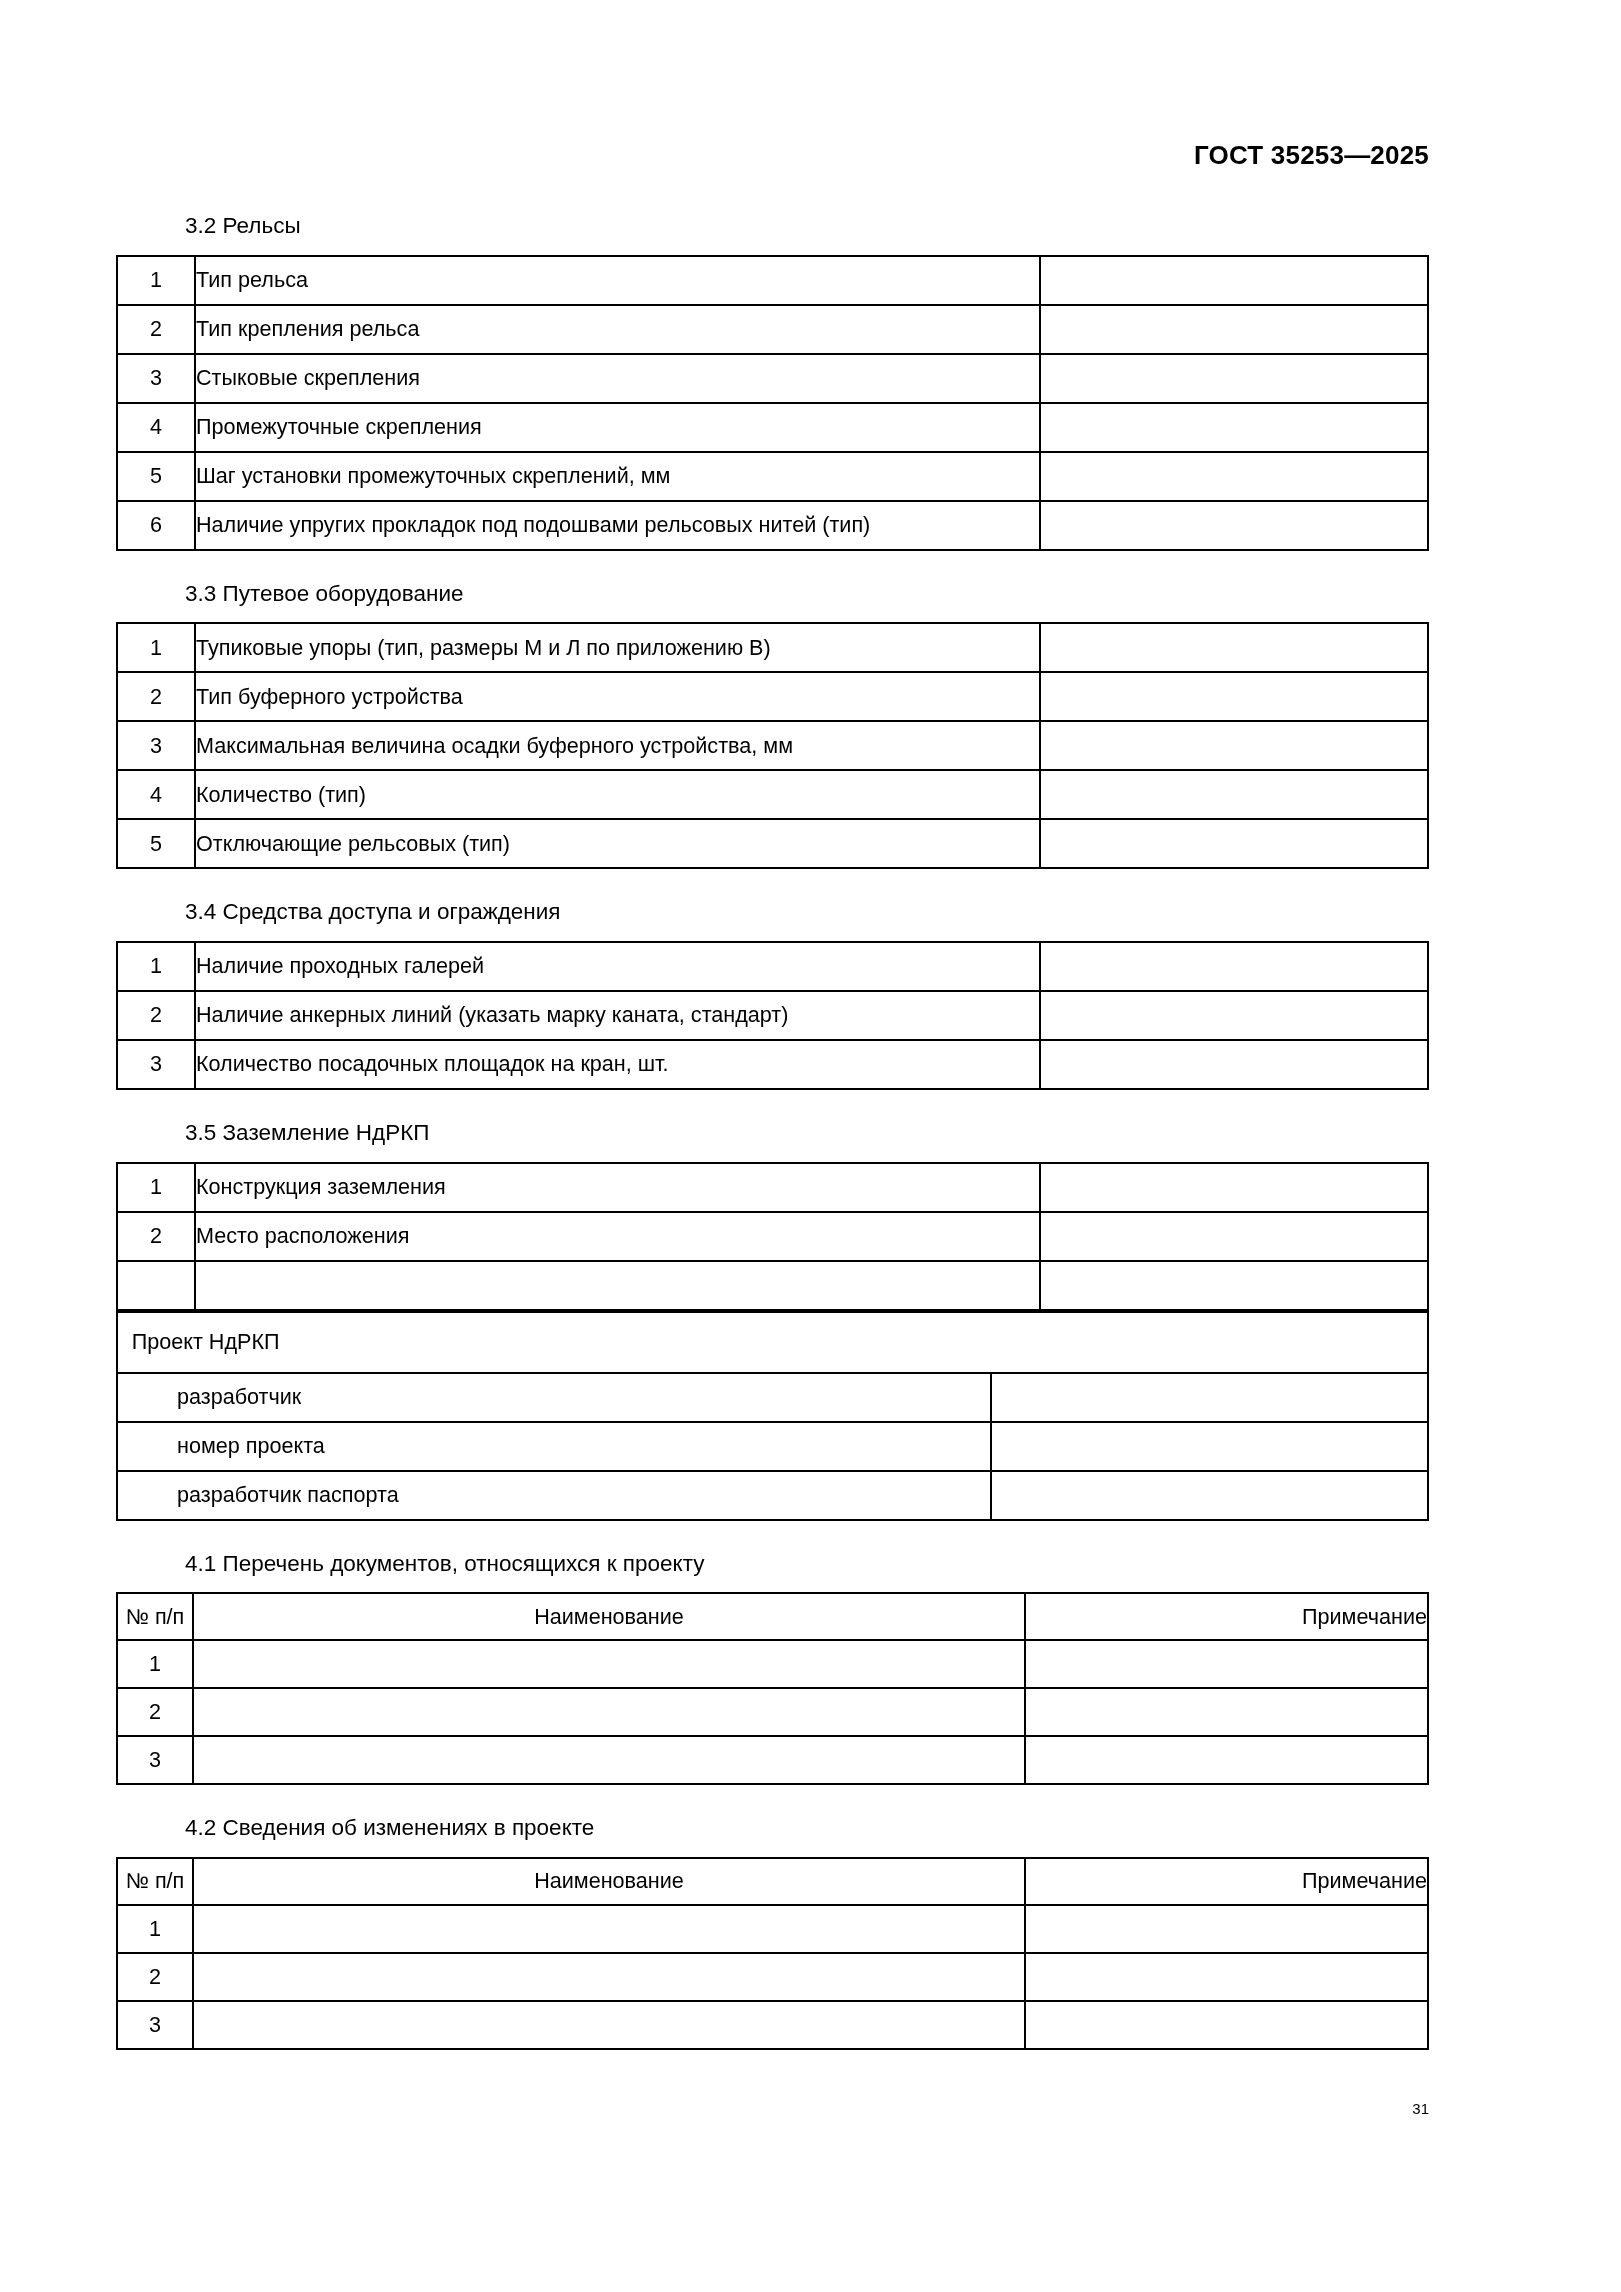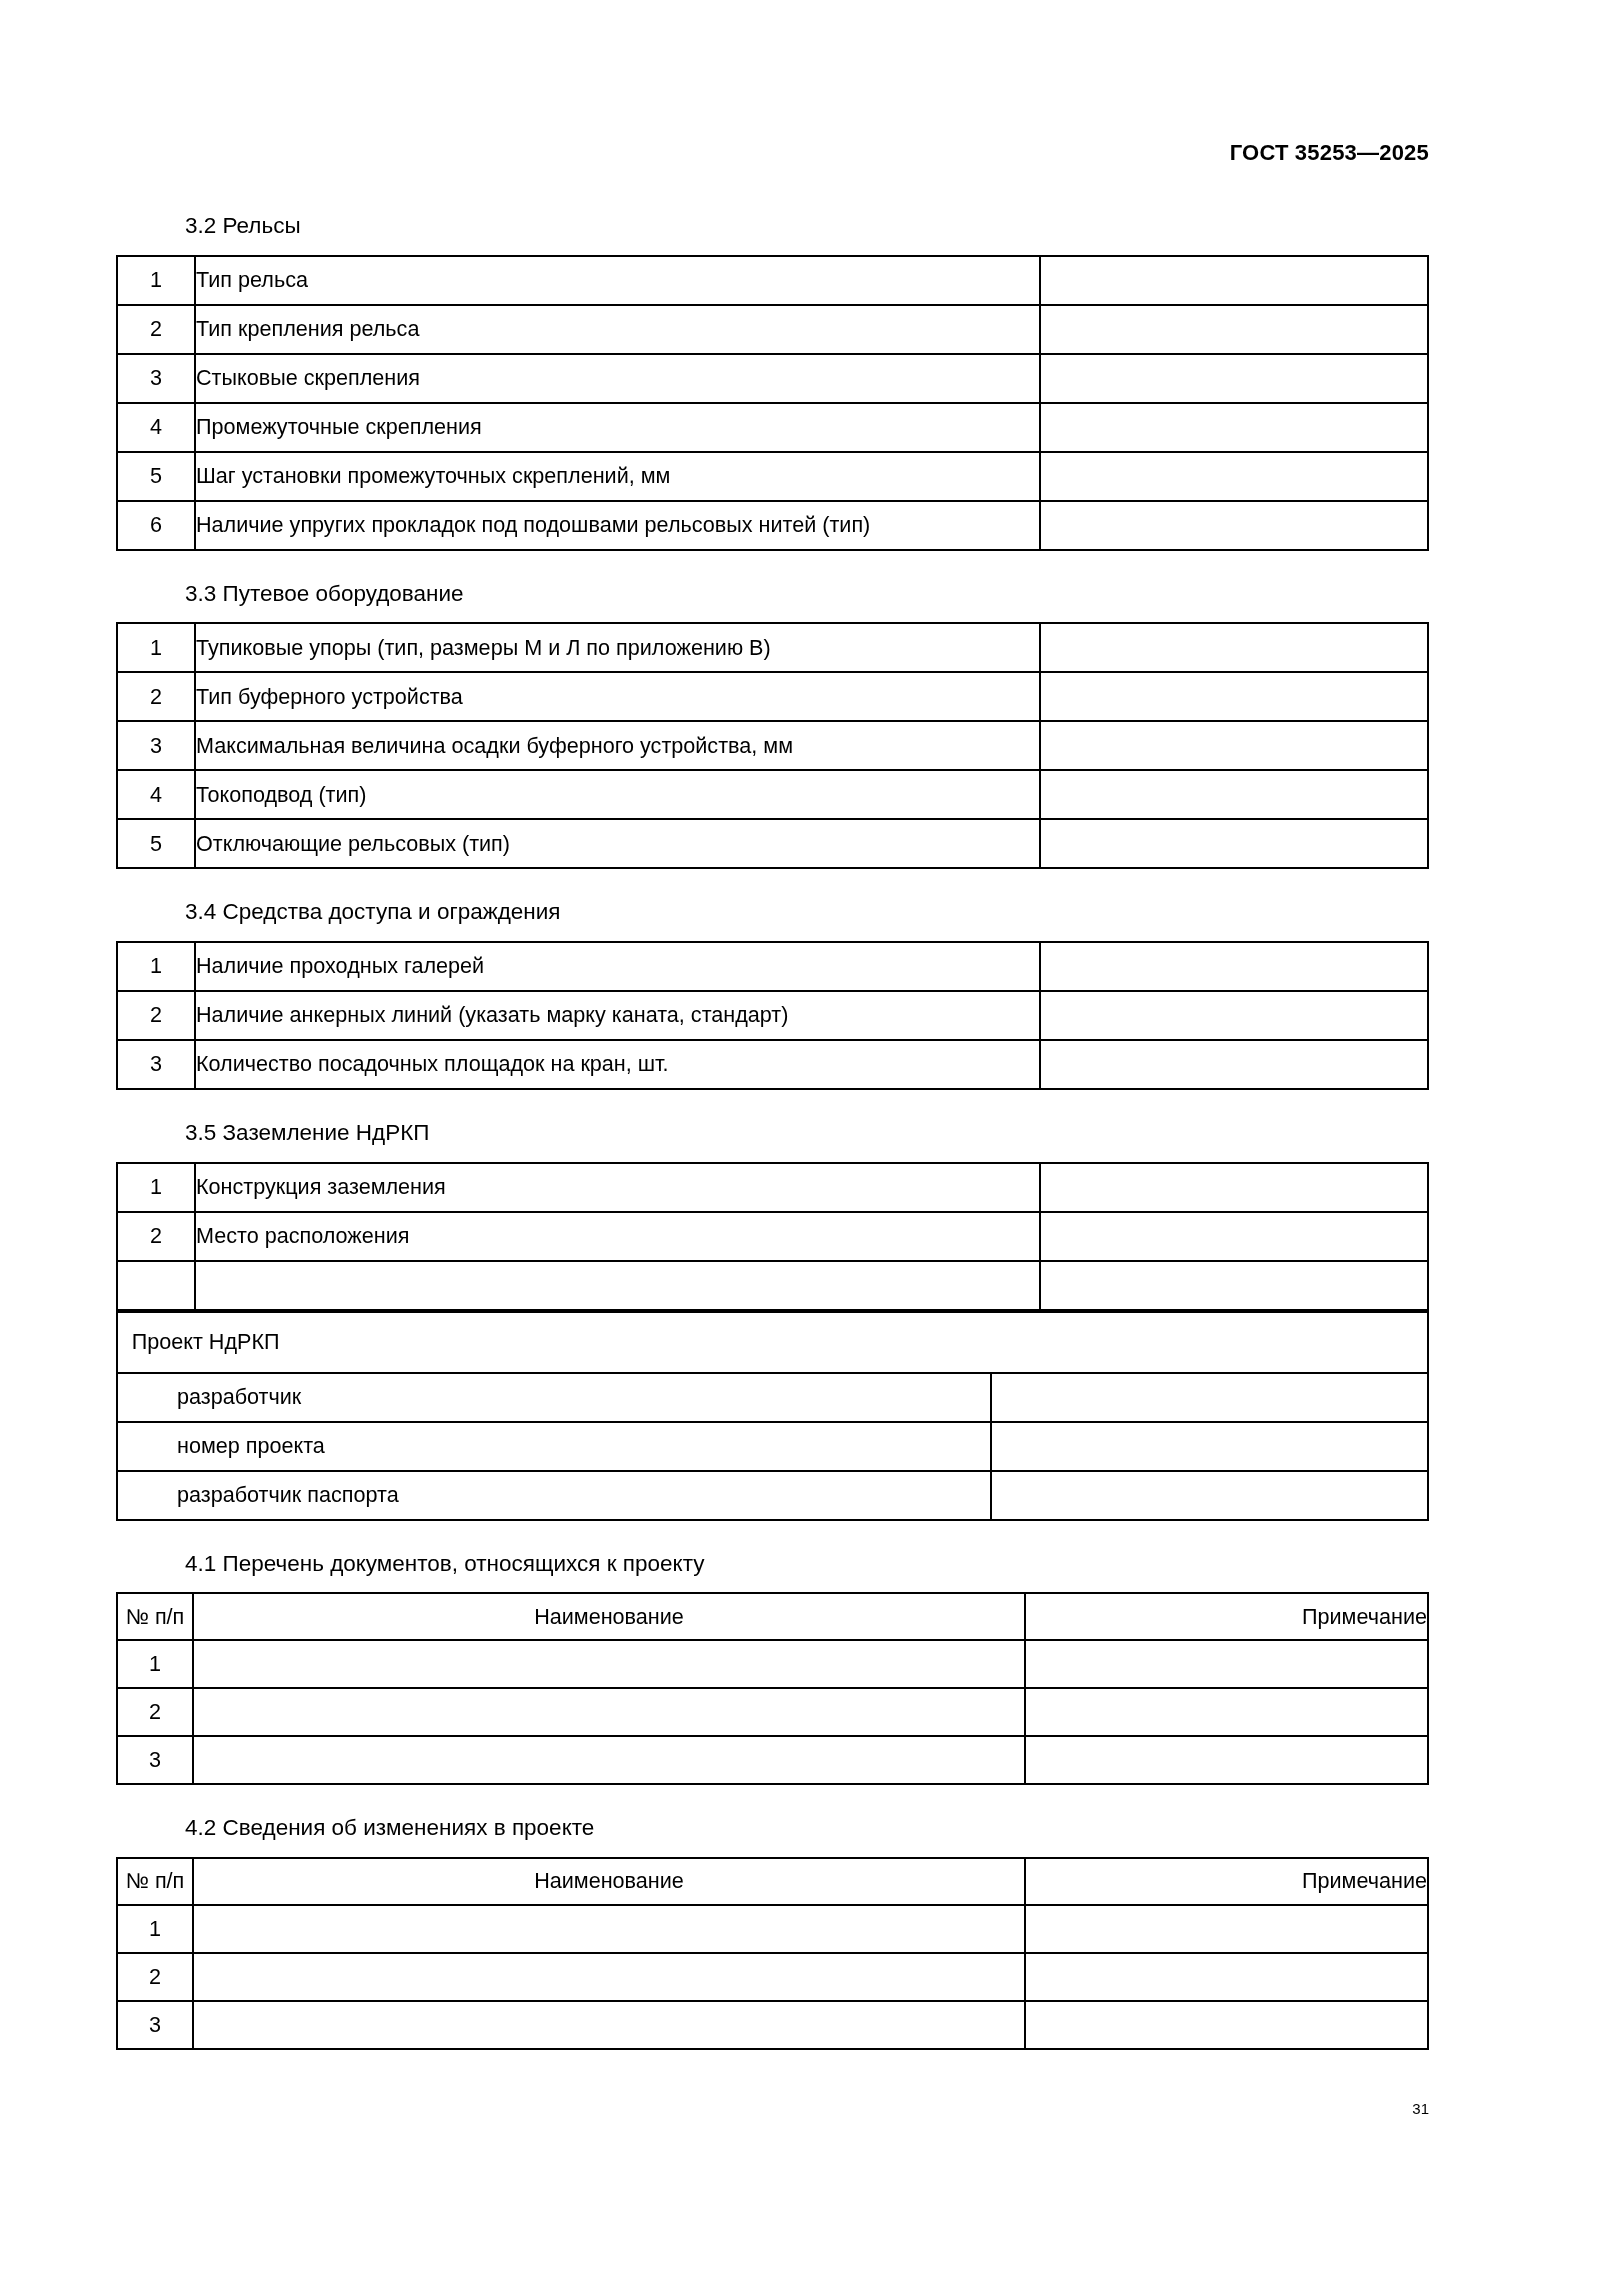--- a/index.html
+++ b/index.html
@@ -16,21 +16,21 @@
     color: #000000;
     box-sizing: border-box;
     overflow: hidden;
   }
 
   
   .doc-header {
     position: absolute;
     top: 140px;
     right: 192px;
-    font-size: 22px;
+    font-size: 26px;
     font-weight: bold;
     letter-spacing: 0.2px;
     white-space: nowrap;
   }
 
   
   .content {
     position: absolute;
     left: 116px;
     top: 211px;
@@ -182,21 +182,21 @@
           <td class="label">Тип буферного устройства</td>
           <td class="value"></td>
         </tr>
         <tr>
           <td class="num">3</td>
           <td class="label">Максимальная величина осадки буферного устройства, мм</td>
           <td class="value"></td>
         </tr>
         <tr>
           <td class="num">4</td>
-          <td class="label">Токоподвод (тип)</td>
+          <td class="label">Количество (тип)</td>
           <td class="value"></td>
         </tr>
         <tr>
           <td class="num">5</td>
           <td class="label">Отключающие рельсовых (тип)</td>
           <td class="value"></td>
         </tr>
       </tbody>
     </table>
 

